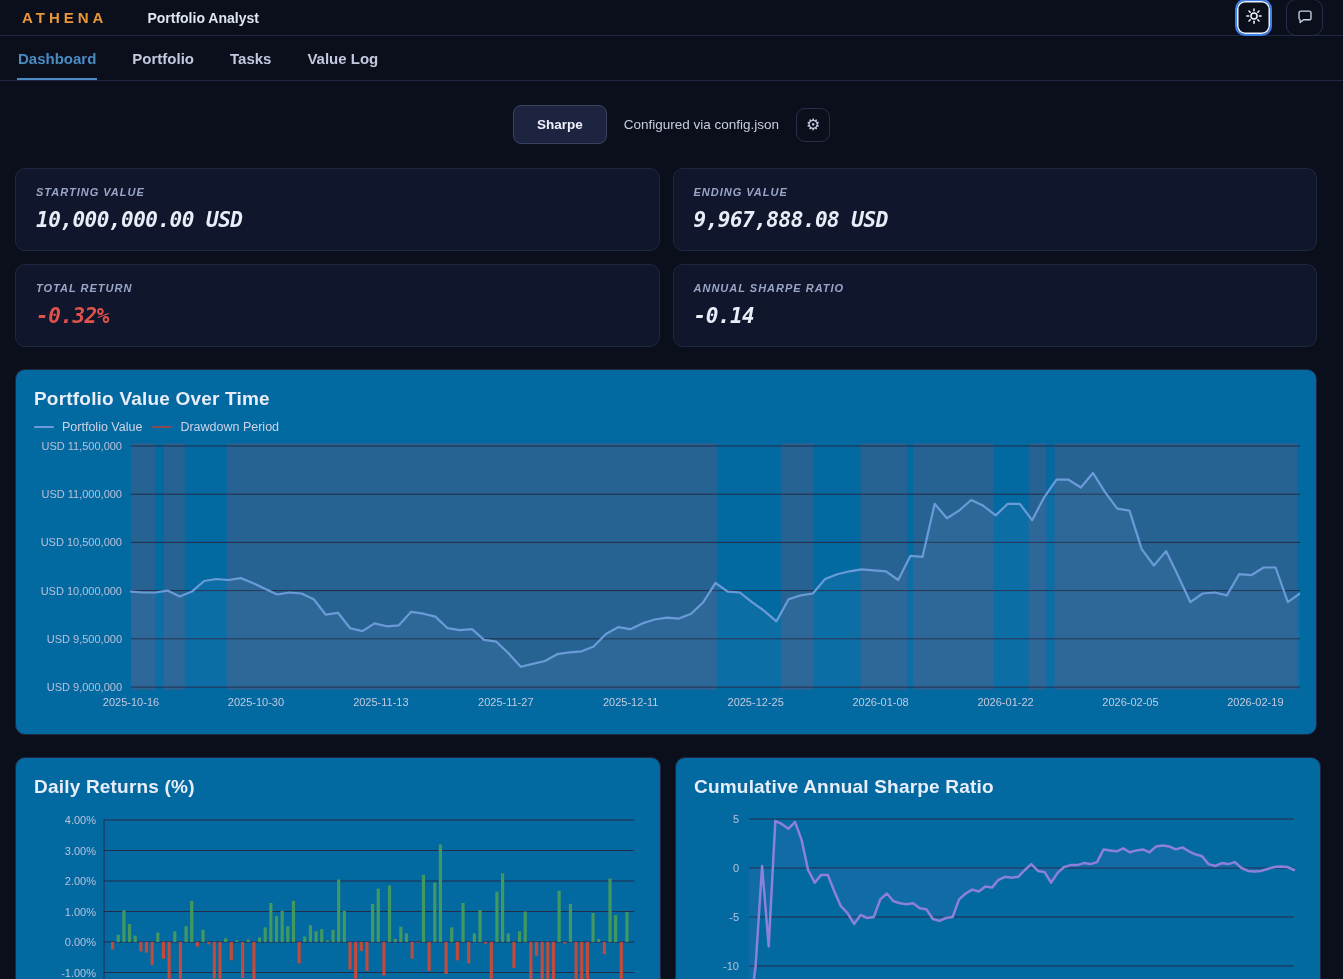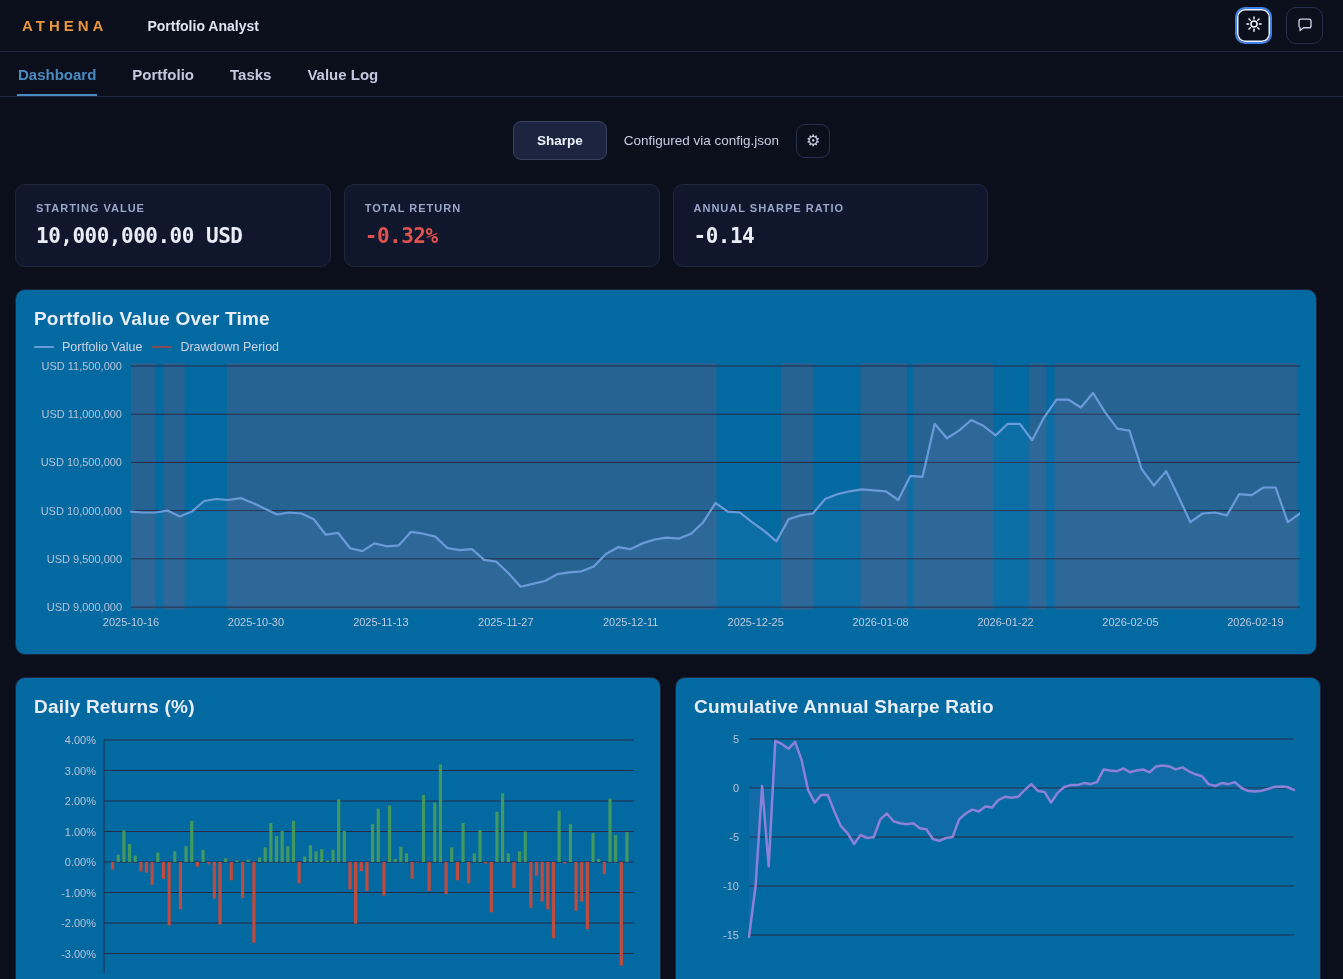--- a/index.html
+++ b/index.html
@@ -5,21 +5,21 @@
   * { margin:0; padding:0; box-sizing:border-box; }
   html,body { width:1343px; height:979px; overflow:hidden; }
   body {
     background:#0b0f1c;
     color:#e9edf8;
     font-family:"Liberation Sans", sans-serif;
   }
   
   .app-header {
     display:flex; align-items:center;
-    height:52px; padding:0 20px 0 22px;
+    height:36px; padding:0 20px 0 22px;
     border-bottom:1px solid #1f2742;
   }
   .brand { color:#e8973c; font-size:15px; font-weight:bold; letter-spacing:4px; }
   .app-title { margin-left:40px; font-size:14px; font-weight:bold; color:#dfe4f2; }
   .header-actions { margin-left:auto; display:flex; gap:14px; align-items:center; }
   .icon-btn {
     width:37px; height:37px; border-radius:10px;
     background:transparent; border:1px solid #262e4c;
     display:flex; align-items:center; justify-content:center;
     color:#ccd3e8; cursor:pointer;
@@ -56,22 +56,23 @@
   }
   .config-note { font-size:13.5px; color:#c7cde2; }
   .gear-btn {
     width:34px; height:34px; border-radius:9px;
     background:transparent; border:1px solid #262e4c;
     color:#c7cbe0; font-size:16px; line-height:1; cursor:pointer;
     display:flex; align-items:center; justify-content:center;
   }
   
   .stats-row {
-    display:grid; grid-template-columns:repeat(4,1fr); gap:13px;
+    display:grid; grid-template-columns:repeat(2,1fr); gap:13px;
     margin:24px 26px 0 15px;
+    font-style:italic;
   }
   .stat-card {
     background:#10162b; border:1px solid #20273f; border-radius:10px;
     padding:17px 20px 18px 20px;
   }
   .stat-label {
     font-size:11px; font-weight:bold; letter-spacing:1px;
     color:#9aa6c8; text-transform:uppercase;
   }
   .stat-value {
@@ -145,20 +146,24 @@
   <span class="config-note">Configured via config.json</span>
   <button class="gear-btn">
       <span>⚙</span>
     </button>
 </div>
 
 <div class="stats-row">
   <div class="stat-card">
     <div class="stat-label">STARTING VALUE</div>
     <div class="stat-value">10,000,000.00 USD</div>
+  </div>
+  <div class="stat-card">
+    <div class="stat-label">ENDING VALUE</div>
+    <div class="stat-value">9,967,888.08 USD</div>
   </div>
   <div class="stat-card">
     <div class="stat-label">TOTAL RETURN</div>
     <div class="stat-value" id="stat-val-2" style="color: rgb(224, 82, 77);">-0.32%</div>
   </div>
   <div class="stat-card">
     <div class="stat-label">ANNUAL SHARPE RATIO</div>
     <div class="stat-value">-0.14</div>
   </div>
 </div>

